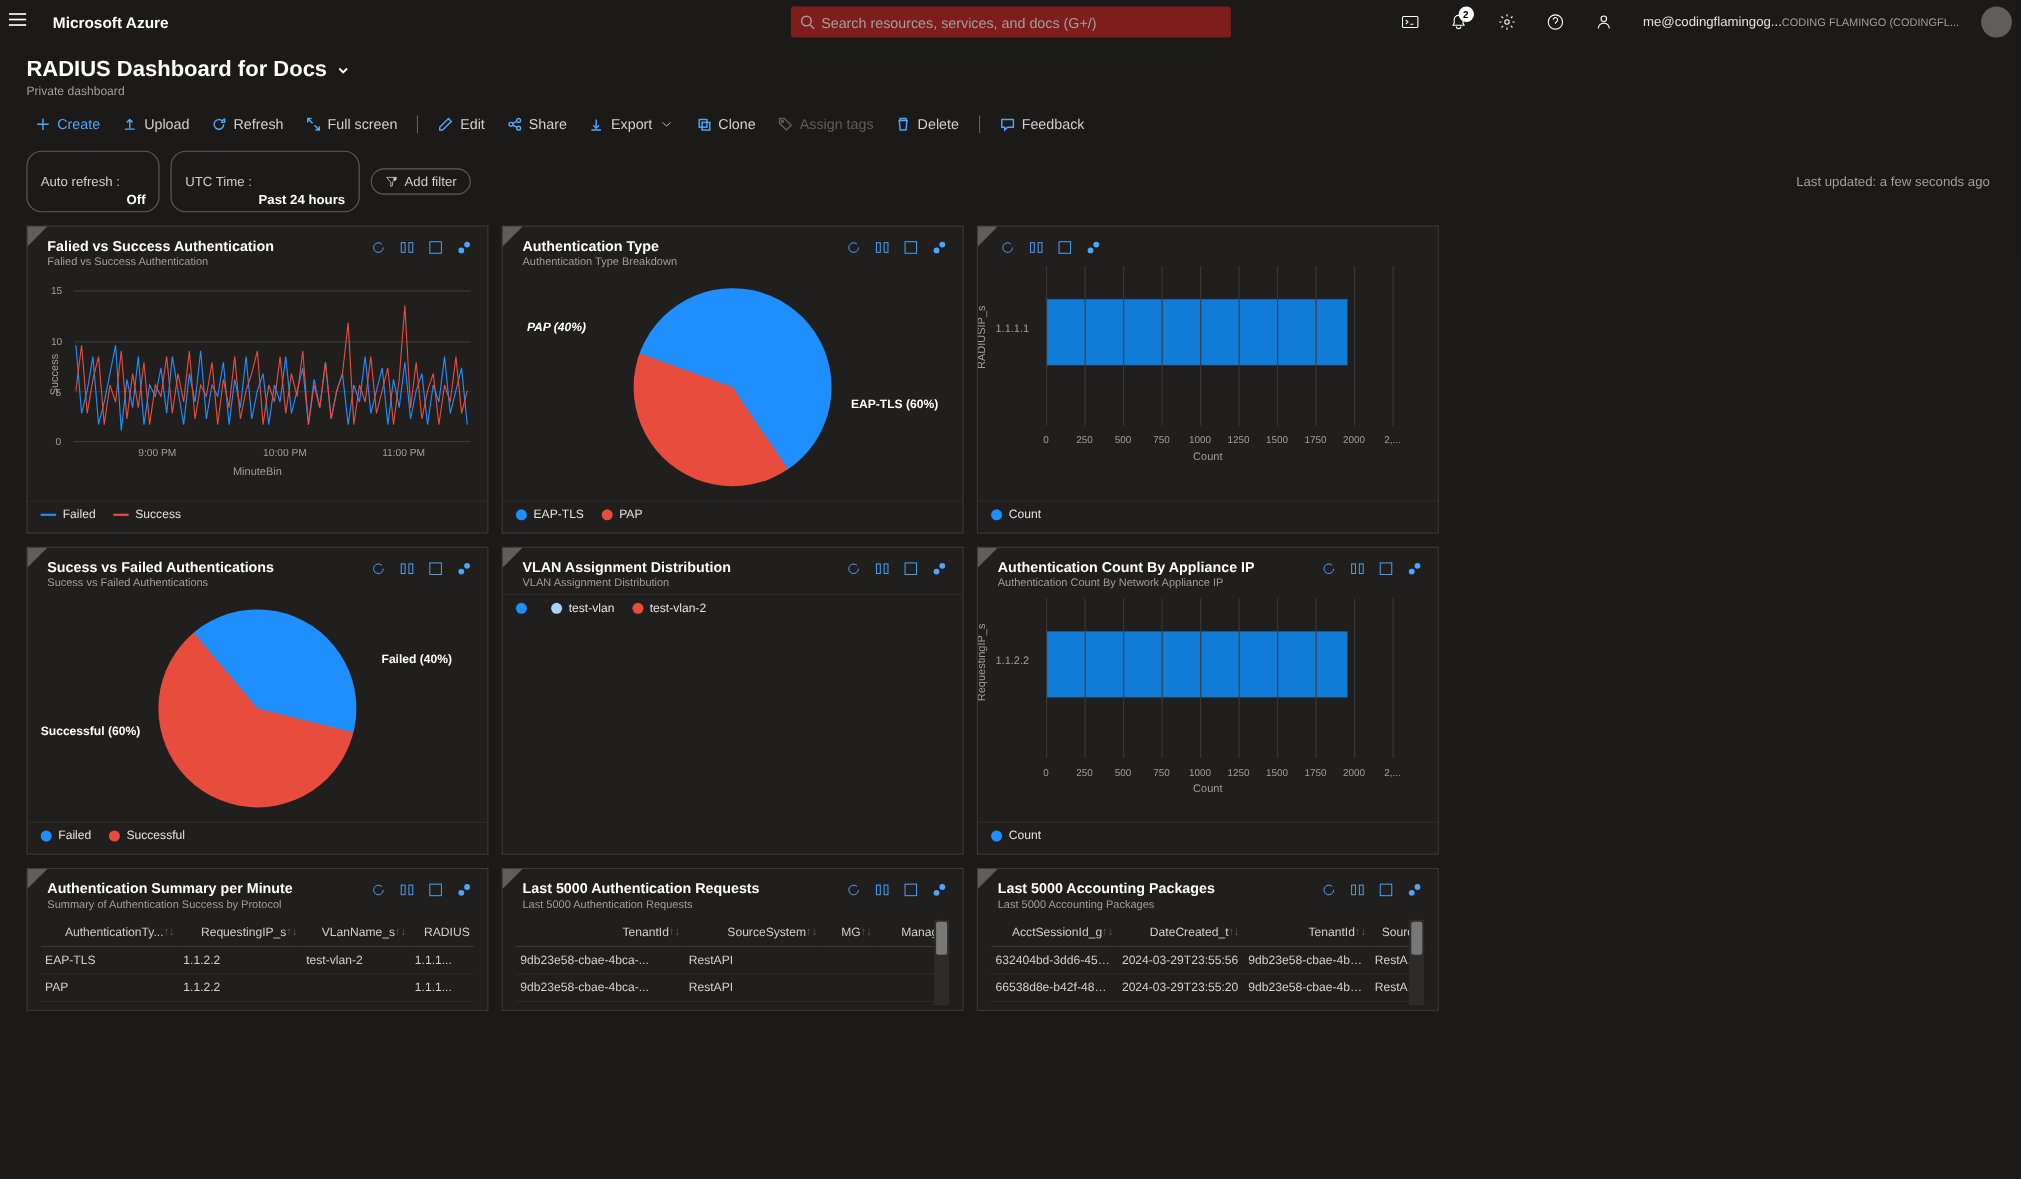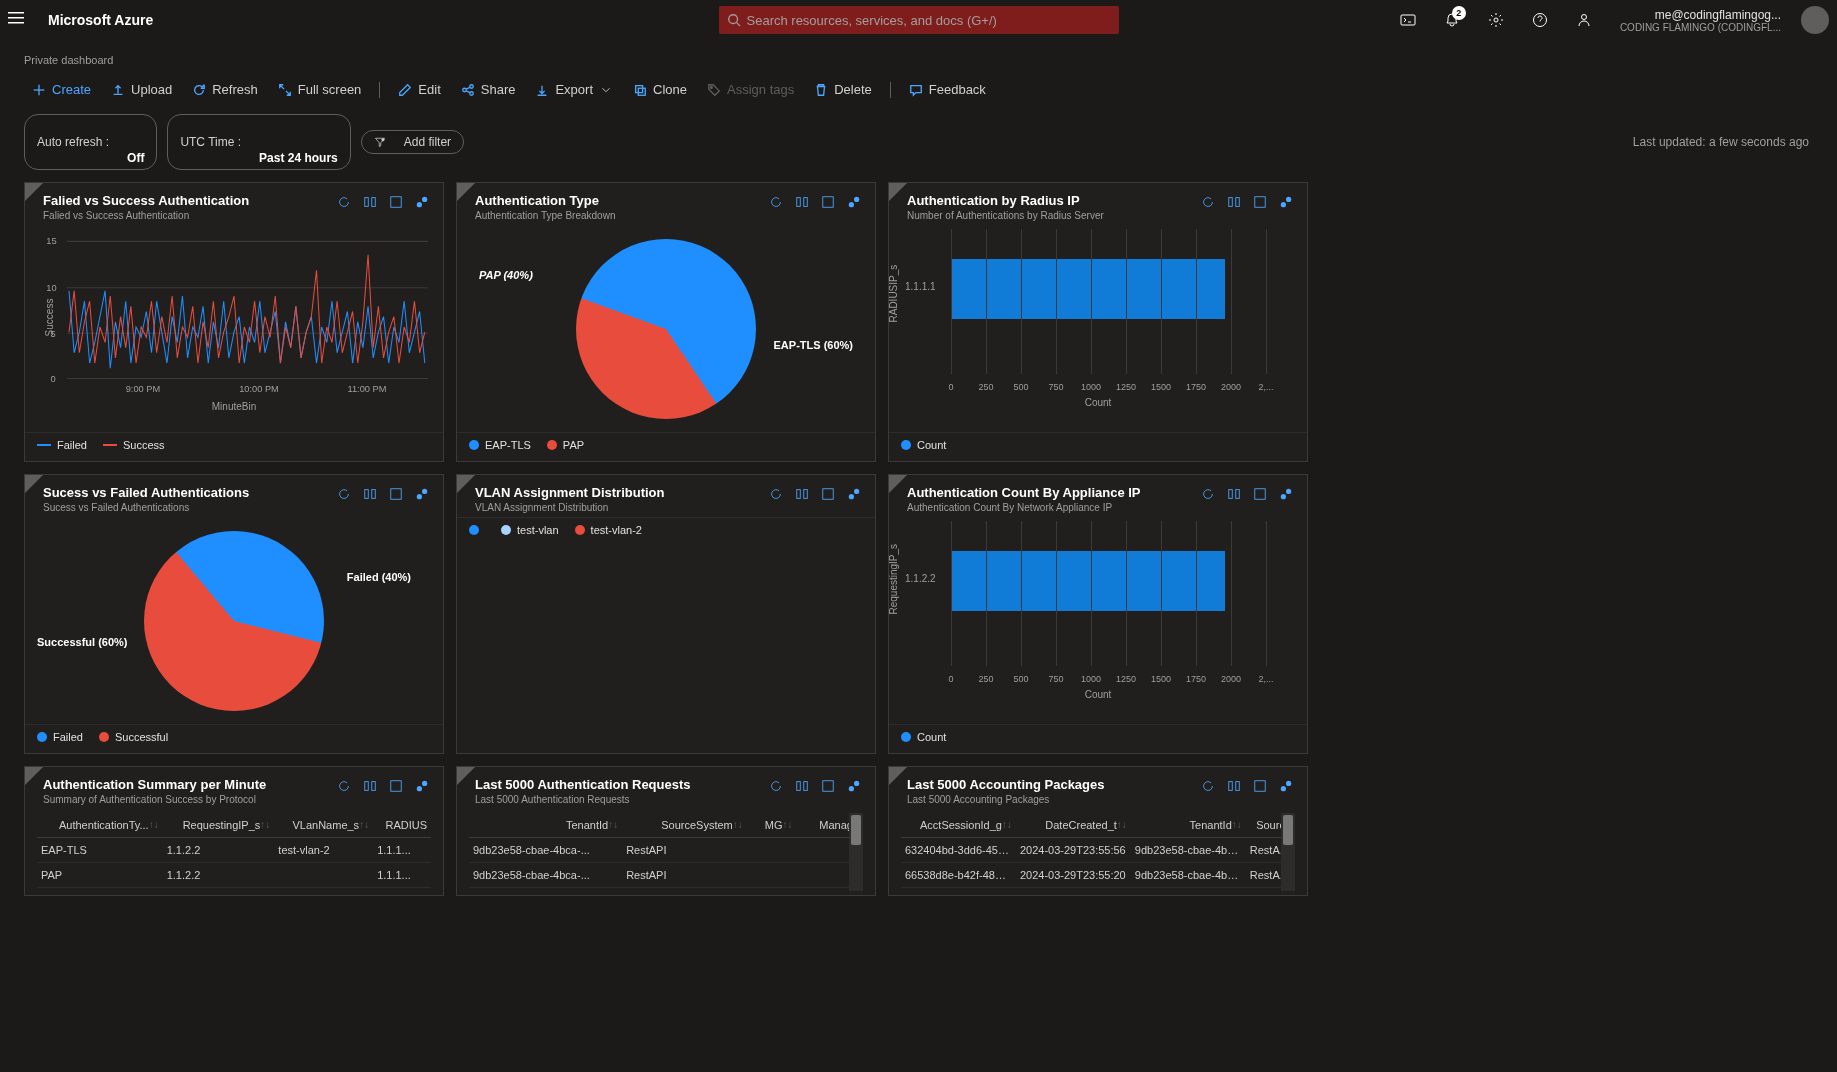--- a/index.html
+++ b/index.html
@@ -32,41 +32,41 @@
   border-radius:2px;
   display:flex;
   align-items:center;
   padding:0 8px;
   color:#a19f9d;
 }
 .search-box svg { margin-right:6px; }
 .top-icons { margin-left:auto; display:flex; align-items:center; gap:12px; }
 .top-icon { width:32px; height:32px; display:flex; align-items:center; justify-content:center; cursor:pointer; position:relative; color:#fff;}
 .badge { position:absolute; top:2px; right:2px; background:#fff; color:#000; border-radius:50%; width:14px; height:14px; font-size:9px; display:flex; align-items:center; justify-content:center; font-weight:bold;}
-.account { display:flex; flex-direction:column; align-items:flex-end; font-size:11px; margin-left:8px; cursor:pointer;}
+.account { display:flex; flex-direction:row; align-items:flex-end; font-size:11px; margin-left:8px; cursor:pointer;}
 .account .email { font-size:12px; }
 .account .tenant { font-size:10px; color:#a19f9d; }
 .avatar { width:28px; height:28px; border-radius:50%; background:#605e5c; margin-left:8px; }
 
 .page-header { padding: 12px 24px 4px; }
 .page-title-row { display:flex; align-items:center; gap:8px; }
 .page-title { font-size:20px; font-weight:600; color:#fff;}
 .chevron-down { color:#fff; }
 .subtitle { font-size:11px; color:#a19f9d; margin-top:2px; }
 
 .toolbar { display:flex; align-items:center; padding:8px 24px; gap:4px; border-bottom:1px solid transparent; }
 .tool-btn { display:flex; align-items:center; gap:6px; padding:4px 8px; cursor:pointer; color:#d0d0d0; font-size:13px; }
 .tool-btn svg { width:14px; height:14px; }
 .tool-btn.link { color:#4ca6ff;justify-content:flex-end; }
 .tool-btn.link svg { color:#4ca6ff; }
 .tool-btn.disabled { color:#605e5c; }
 .tool-sep { width:1px; height:16px; background:#605e5c; margin:0 6px; }
 
 .filter-row { display:flex; align-items:center; padding:4px 24px 12px; gap:10px; }
-.pill { border:1px solid #605e5c; border-radius:14px; padding:4px 12px; font-size:12px; color:#d0d0d0; cursor:pointer; display:flex; align-items:center; gap:18px; }
+.pill { border:1px solid #605e5c; border-radius:14px; padding:4px 12px; font-size:12px; color:#d0d0d0; cursor:pointer; display:flex; align-items:center; gap:6px; }
 .pill strong { font-weight:600; color:#fff;margin-top:32px; }
 .last-updated { margin-left:auto; font-size:12px; color:#a19f9d; padding-right:4px;padding-left:13px;}
 
 .dashboard { padding:0 24px 24px; display:grid; grid-template-columns:repeat(3, 420px); gap:12px; }
 .tile { background:#201f1e; border:1px solid #3b3a39; position:relative; height:280px; display:flex; flex-direction:column; }
 .tile-corner { position:absolute; top:0; left:0; width:0; height:0; border-top:18px solid #605e5c; border-right:18px solid transparent; }
 .tile-corner::after { content:''; position:absolute; top:-16px; left:2px; width:8px; height:8px; }
 .tile-header { padding:10px 12px 4px 18px; display:flex; align-items:flex-start; }
 .tile-title-block { flex:1; }
 .tile-title { font-size:13px; font-weight:600; color:#fff; }
@@ -154,20 +154,26 @@
     </div>
     <div class="account">
       <span class="email">me@codingflamingog...</span>
       <span class="tenant">CODING FLAMINGO (CODINGFL...</span>
     </div>
     <div class="avatar"></div>
   </div>
 </div>
 
 <div class="page-header">
+  <div class="page-title-row">
+    <span class="page-title">RADIUS Dashboard for Docs</span>
+    <svg class="chevron-down" width="14" height="14" viewBox="0 0 16 16" fill="none" stroke="currentColor" stroke-width="2">
+        <path d="M4 6l4 4 4-4"></path>
+      </svg>
+  </div>
   <div class="subtitle">Private dashboard</div>
 </div>
 
 <div class="toolbar">
   <div class="tool-btn link">
     <svg viewBox="0 0 16 16" stroke="currentColor" stroke-width="1.5">
         <line x1="8" y1="2" x2="8" y2="14"></line>
         <line x1="2" y1="8" x2="14" y2="8"></line>
       </svg>
     <span>Create</span>
@@ -381,24 +387,20 @@
       <div class="legend-item">
           <span class="legend-swatch" style="background:#e74c3c;"></span>
           <span>PAP</span>
         </div>
     </div>
   </div>
 
   <div class="tile">
     <div class="tile-corner"></div>
     <div class="tile-header">
-      <div class="tile-title-block">
-        <div class="tile-title">Authentication by Radius IP</div>
-        <div class="tile-subtitle">Number of Authentications by Radius Server</div>
-      </div>
       <div class="tile-actions">
         <div class="tile-action">
             <svg width="14" height="14" viewBox="0 0 16 16" fill="none" stroke="currentColor">
               <path d="M13 8a5 5 0 1 1-1.5-3.5"></path>
             </svg>
           </div>
         <div class="tile-action">
             <svg width="14" height="14" viewBox="0 0 16 16" fill="none" stroke="currentColor">
               <rect x="2" y="3" width="4" height="10"></rect>
               <rect x="10" y="3" width="4" height="10"></rect>

